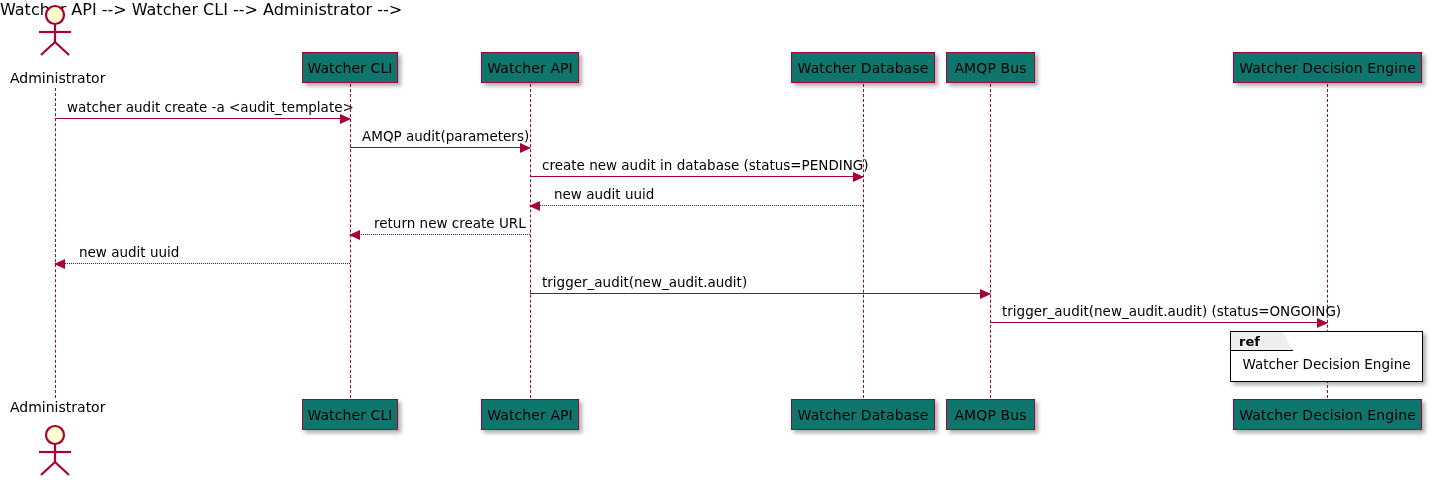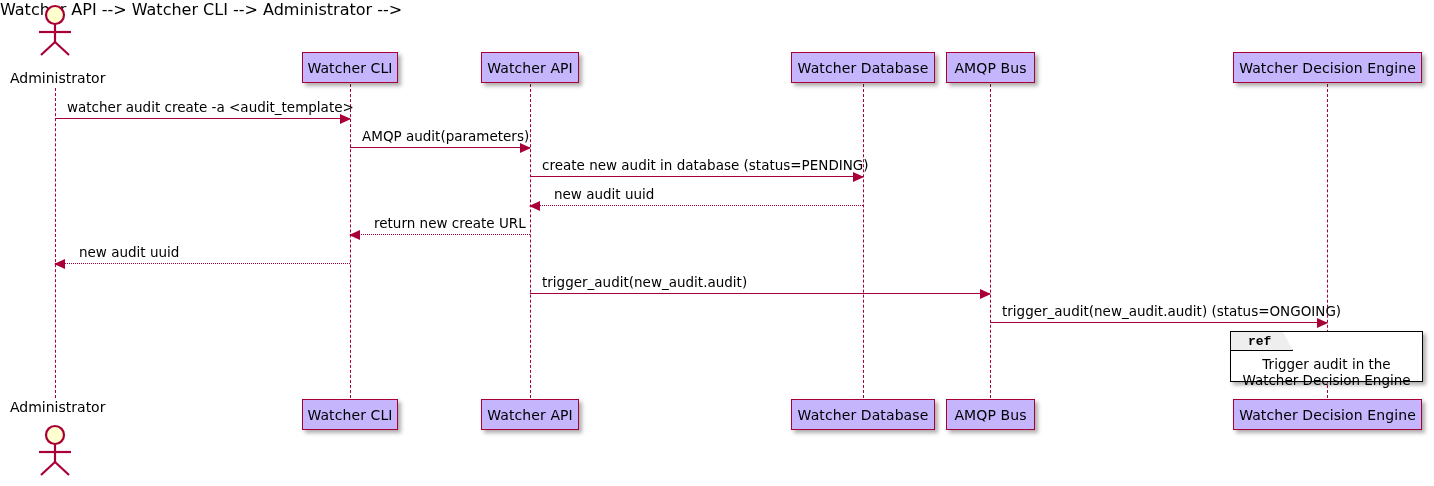--- a/index.html
+++ b/index.html
@@ -13,21 +13,21 @@
     height: 486px;
     background: #FFFFFF;
     font-family: "DejaVu Sans", sans-serif;
     overflow: hidden;
   }
 
   
   .pbox {
     position: absolute;
     box-sizing: border-box;
-    background: #c4b5fd;
+    background: #0f766e;
     border: 1.5px solid #A80036;
     color: #000000;
     font-size: 14px;
     line-height: 1;
     display: flex;
     align-items: center;
     justify-content: center;
     white-space: nowrap;
     box-shadow: 3px 3px 4px rgba(0,0,0,0.32);
     letter-spacing: 0.1px;
@@ -105,29 +105,28 @@
   }
   .ref-tab {
     position: absolute;
     left: 0;
     top: 0;
     height: 19px;
     box-sizing: border-box;
     background: #EEEEEE;
     border-right: 1.5px solid #000000;
     border-bottom: 1.5px solid #000000;
-    padding: 0 12px 0 17px;
+    padding: 0 12px 0 8px;
     font-size: 13px;
     font-weight: bold;
     color: #000000;
     display: flex;
     align-items: center;
     line-height: 1;
     clip-path: polygon(0 0, calc(100% - 10px) 0, 100% 100%, 0 100%);
-    font-family: Liberation Mono, monospace;
   }
   .ref-body {
     position: absolute;
     left: 0;
     top: 20px;
     width: 100%;
     font-size: 13.5px;
     color: #000000;
     text-align: center;
     line-height: 16px;
@@ -261,18 +260,17 @@
   <div class="msg right" style="left:990px; top:322px; width:337px;">
     <div class="line" style="width:337px;"></div>
     <div class="head"></div>
     <div class="label">trigger_audit(new_audit.audit) (status=ONGOING)</div>
   </div>
 
   
   <div class="ref-box" style="left:1230px; top:331px; width:193px; height:51px;">
     <div class="ref-tab" style="width:62px;">ref</div>
     <div class="ref-body">
-      <div>Trigger audit in the</div>
       <div>Watcher Decision Engine</div>
     </div>
   </div>
 
 </div>
 
 </body></html>

